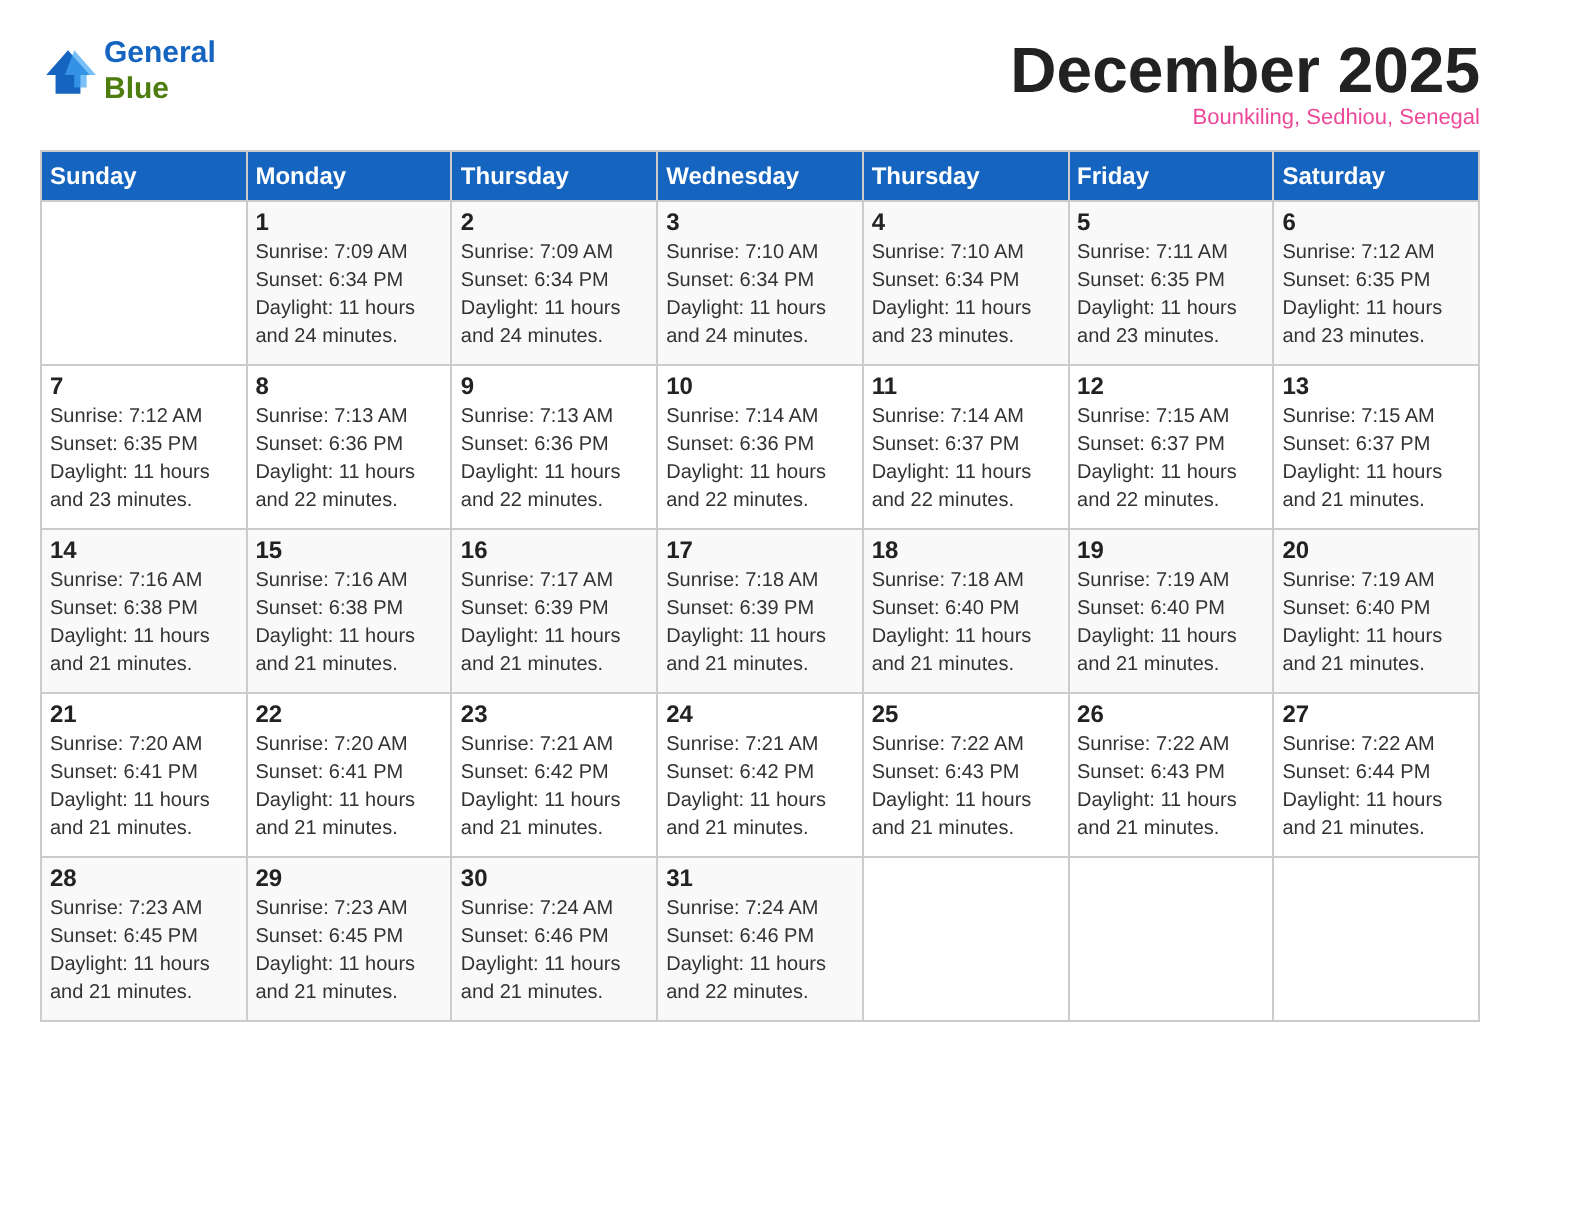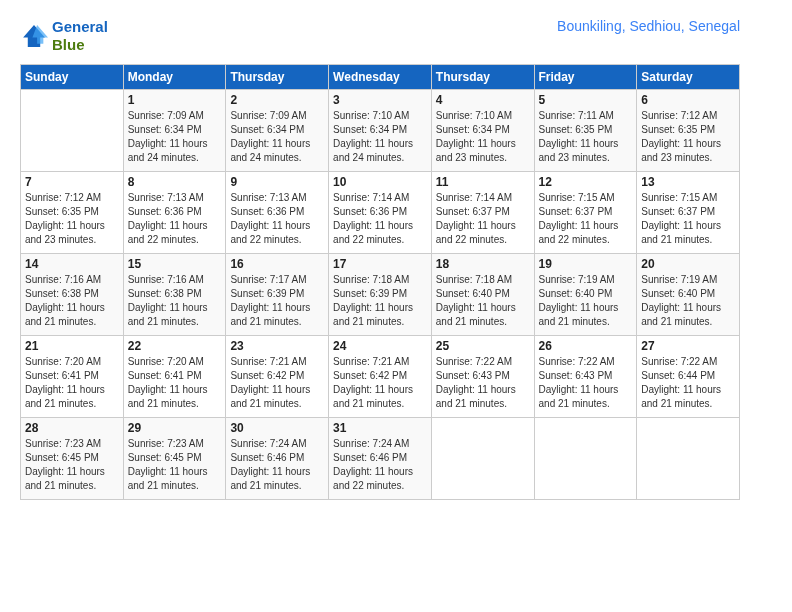--- a/index.html
+++ b/index.html
@@ -43,22 +43,22 @@
     .title-block {
       text-align: right;
     }
     .month-title {
       font-size: 32px;
       font-weight: bold;
       color: #222;
       line-height: 1.1;
     }
     .subtitle {
-      font-size: 14px;
-      color: #3b82f6;
+      font-size: 11px;
+      color: #ec4899;
     }
     table {
       width: 100%;
       border-collapse: collapse;
       table-layout: fixed;
     }
     thead tr th {
       background-color: #1565c0;
       color: #fff;
       font-size: 12px;
@@ -106,20 +106,21 @@
       <svg class="logo-icon" viewBox="0 0 36 36">
         <polygon points="18,4 32,20 26,20 26,32 10,32 10,20 4,20" fill="#1565c0"></polygon>
         <polygon points="22,4 36,20 30,20 30,28 22,28 22,20 16,20" fill="#42a5f5" opacity="0.7"></polygon>
       </svg>
       <div class="logo-text">
         <div><span>General</span></div>
         <div><span style="color:#4d7c0f">Blue</span></div>
       </div>
     </div>
     <div class="title-block">
+      <div class="month-title">December 2025</div>
       <div class="subtitle">Bounkiling, Sedhiou, Senegal</div>
     </div>
   </div>
 
   <table>
     <thead>
       <tr>
       <th>Sunday</th>
           <th>Monday</th>
           <th>Thursday</th>

